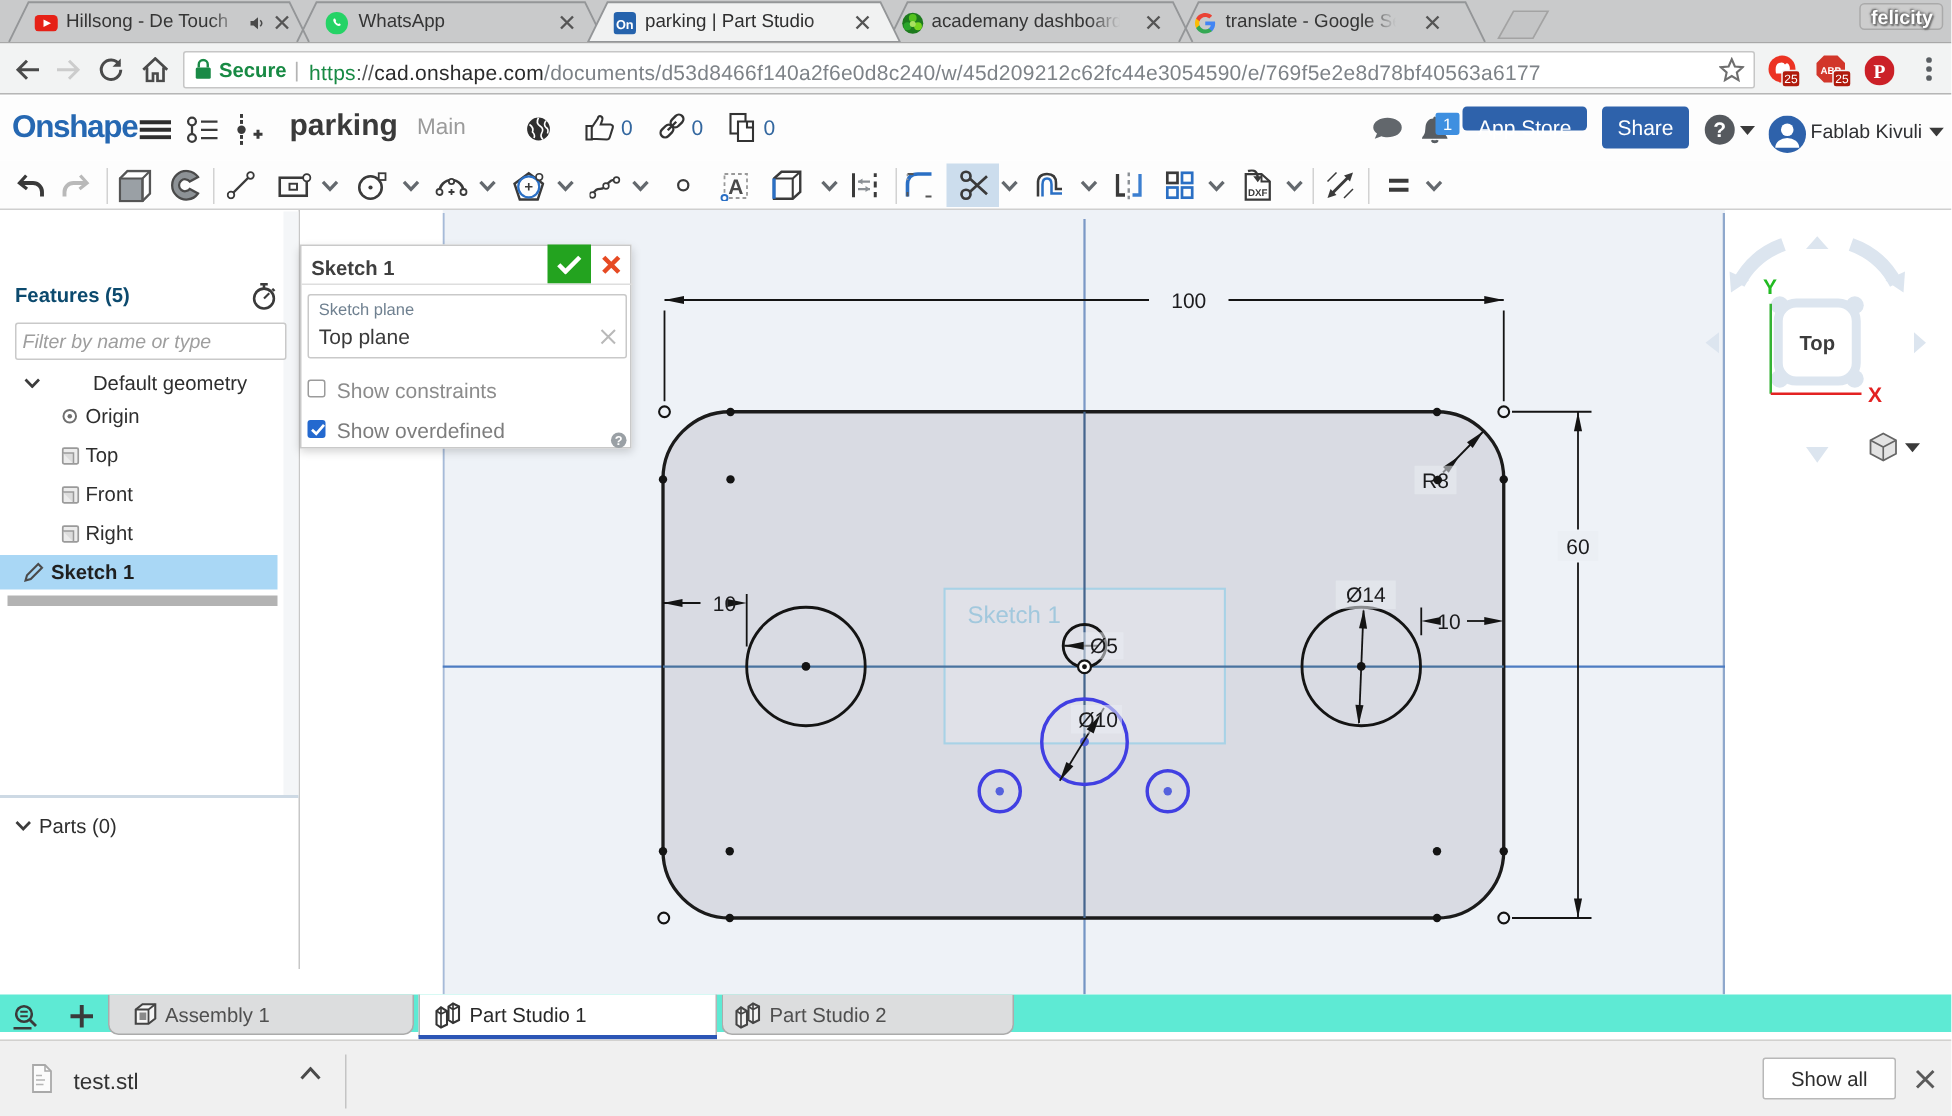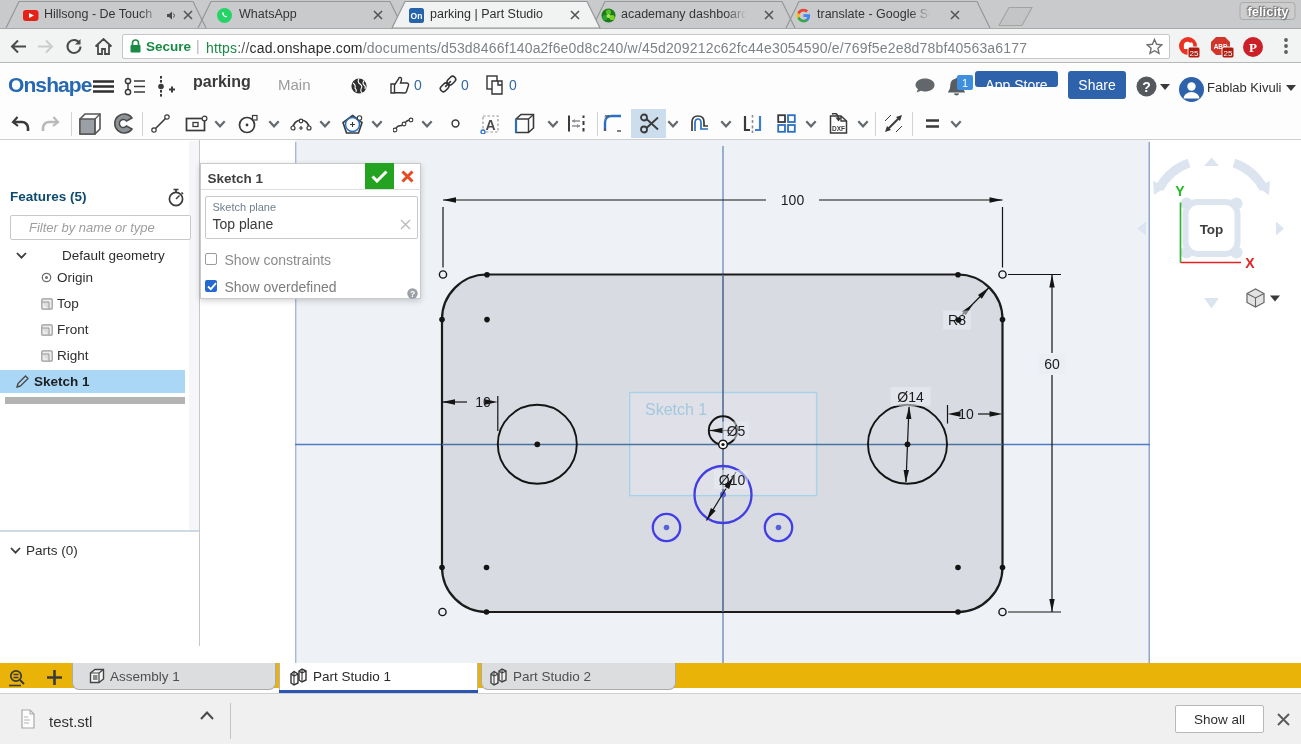--- a/index.html
+++ b/index.html
@@ -152,21 +152,21 @@
 <svg class="abs" style="left:157px;top:12px" width="20" height="21" viewBox="0 0 20 21">
       <g fill="#3a3a3a">
         <rect x="3" y="0" width="2" height="2.6"></rect>
         <rect x="3" y="4" width="2" height="2.6"></rect>
         <circle cx="4" cy="10.5" r="2.8"></circle>
         <rect x="3" y="14" width="2" height="2.6"></rect>
         <rect x="3" y="18" width="2" height="2.6"></rect>
         <path d="M12,12.5 h6 v2 h-6 z M14,10.5 h2 v6 h-2 z"></path>
       </g>
     </svg>
-<div class="abs" style="left:193px;top:9px;font-size:16px;font-weight:bold;color:#3a3a3a;">parking</div>
+<div class="abs" style="left:193px;top:9px;font-size:20px;font-weight:bold;color:#3a3a3a;">parking</div>
 <div class="abs" style="left:278px;top:12px;font-size:15px;color:#9b9b9b;">Main</div>
 <svg class="abs" style="left:351px;top:14px" width="16" height="16" viewBox="0 0 16 16">
       <circle cx="8" cy="8" r="7.6" fill="#2f2f2f"></circle>
       <path d="M2,5 Q5,7 4,10 Q6,12 5,14 M8,0.5 Q6,4 9,6 Q12,8 10,11 Q9,13 11,15 M13,2.5 Q11,5 13,7 Q15,8 14,11" stroke="#fff" stroke-width="1.1" fill="none"></path>
     </svg>
 <svg class="abs" style="left:390px;top:12px" width="20" height="18" viewBox="0 0 20 18">
       <path d="M1,8 h3.5 v9 h-3.5 z M4.5,9 L8.5,3 Q9,1 10.5,1.5 Q12,2 11.5,4 L10.5,7 L17,7 Q19,7.5 18.5,9.2 L16.5,15.5 Q16,17 14.5,17 L4.5,16.5" stroke="#333" stroke-width="1.4" fill="none"></path>
     </svg>
 <div class="abs" style="left:414px;top:13px;font-size:14px;color:#33679f;">0</div>
 <svg class="abs" style="left:439px;top:11px" width="18" height="18" viewBox="0 0 18 18">
@@ -373,21 +373,21 @@
   <div class="abs" style="left:0;top:0;width:200px;height:523px;background:#fff;">
     <div class="abs" style="left:199px;top:0;width:1px;height:506px;background:#c7c7c7;"></div>
     <div class="abs" style="left:189px;top:1px;width:10px;height:390px;background:#f4f6f8;"></div>
     <div class="abs" style="left:10px;top:49px;font-size:13.5px;font-weight:bold;color:#0c4a6e;">Features (5)</div>
     <svg class="abs" style="left:167px;top:48px" width="18" height="19" viewBox="0 0 18 19">
         <circle cx="9" cy="11" r="6.6" fill="none" stroke="#3a3a3a" stroke-width="1.7"></circle>
         <path d="M6.5,1.5 h5 M9,1.5 V4" stroke="#3a3a3a" stroke-width="1.7" fill="none"></path>
         <path d="M9,11 L12.5,7.5" stroke="#3a3a3a" stroke-width="1.4"></path>
         <path d="M14.5,4.5 l1.5,1.5" stroke="#3a3a3a" stroke-width="1.6"></path>
       </svg>
-    <div class="abs" style="left:10px;top:75px;width:181px;height:25px;background:#fff;border:1px solid #c9c9c9;border-radius:2px;font-style:italic;color:#9e9e9e;font-size:13px;line-height:24px;padding-left:18px;">Filter by name or type</div>
+    <div class="abs" style="left:10px;top:75px;width:181px;height:25px;background:#fff;border:1px solid #c9c9c9;border-radius:2px;font-style:italic;color:#9e9e9e;font-size:13px;line-height:24px;padding-left:4px;">Filter by name or type</div>
     <svg class="abs" style="left:16px;top:112px" width="11" height="7" viewBox="0 0 11 7">
         <path d="M1,1 L5.5,5.7 L10,1" fill="none" stroke="#3c3c3c" stroke-width="1.8"></path>
       </svg>
     <div class="abs" style="left:32px;top:108px;font-size:13.5px;color:#2e2e2e;margin-left:30px;">Default geometry</div>
     <svg class="abs" style="left:41px;top:132px" width="11" height="11" viewBox="0 0 11 11">
         <circle cx="5.5" cy="5.5" r="4.2" fill="none" stroke="#6f6f6f" stroke-width="1.3"></circle>
         <circle cx="5.5" cy="5.5" r="1.5" fill="#6f6f6f"></circle>
       </svg>
     <div class="abs" style="left:57px;top:130px;font-size:13.5px;color:#2e2e2e;">Origin</div>
     <svg class="abs" style="left:41px;top:158px" width="12" height="12" viewBox="0 0 12 12">
@@ -556,21 +556,21 @@
 <text x="91.5" y="93.5" font-size="13.5" font-weight="bold" fill="#3c3c3c" text-anchor="middle" font-family="Liberation Sans">Top</text>
 <path d="M60.5,62.5 V122.5" stroke="#35b335" stroke-width="1.7"></path>
 <path d="M60.5,122.5 H121" stroke="#e32222" stroke-width="1.7"></path>
 <text x="60" y="56" font-size="14" font-weight="bold" fill="#22bb22" text-anchor="middle" font-family="Liberation Sans">Y</text>
 <text x="130" y="128" font-size="14" font-weight="bold" fill="#e32222" text-anchor="middle" font-family="Liberation Sans">X</text>
 <path d="M127,153.5 L135.5,149 L144,153.5 L144,162.5 L135.5,167 L127,162.5 Z" fill="#e3e3e3" stroke="#666" stroke-width="1.2"></path>
 <path d="M127,153.5 L135.5,158 L144,153.5 M135.5,158 V167" fill="none" stroke="#666" stroke-width="1.1"></path>
 <polygon points="150,155.5 160,155.5 155,161.5" fill="#3a3a3a"></polygon>
 </svg>
 
-<div class="abs" style="left:0;top:663px;width:1301px;height:25px;background:#eab308;">
+<div class="abs" style="left:0;top:663px;width:1301px;height:25px;background:#5eead4;">
   <svg class="abs" style="left:8px;top:6px" width="20" height="18" viewBox="0 0 20 18">
       <circle cx="8" cy="7" r="5.2" fill="none" stroke="#3a3a3a" stroke-width="1.7"></circle>
       <path d="M5.5,5.5 H10.5 M5.5,8.5 H10.5" stroke="#3a3a3a" stroke-width="1.3"></path>
       <path d="M12,11 L16,15" stroke="#3a3a3a" stroke-width="1.9"></path>
       <path d="M1,16.5 H13" stroke="#3a3a3a" stroke-width="1.6"></path>
     </svg>
   <svg class="abs" style="left:46px;top:6px" width="17" height="17" viewBox="0 0 17 17">
       <path d="M8.5,1 V16 M1,8.5 H16" stroke="#3a3a3a" stroke-width="2.6"></path>
     </svg>
   <div class="abs" style="left:72px;top:0;width:204px;height:27px;background:#dcddde;border:1px solid #ababab;border-top:none;border-radius:0 0 7px 7px;"></div>

